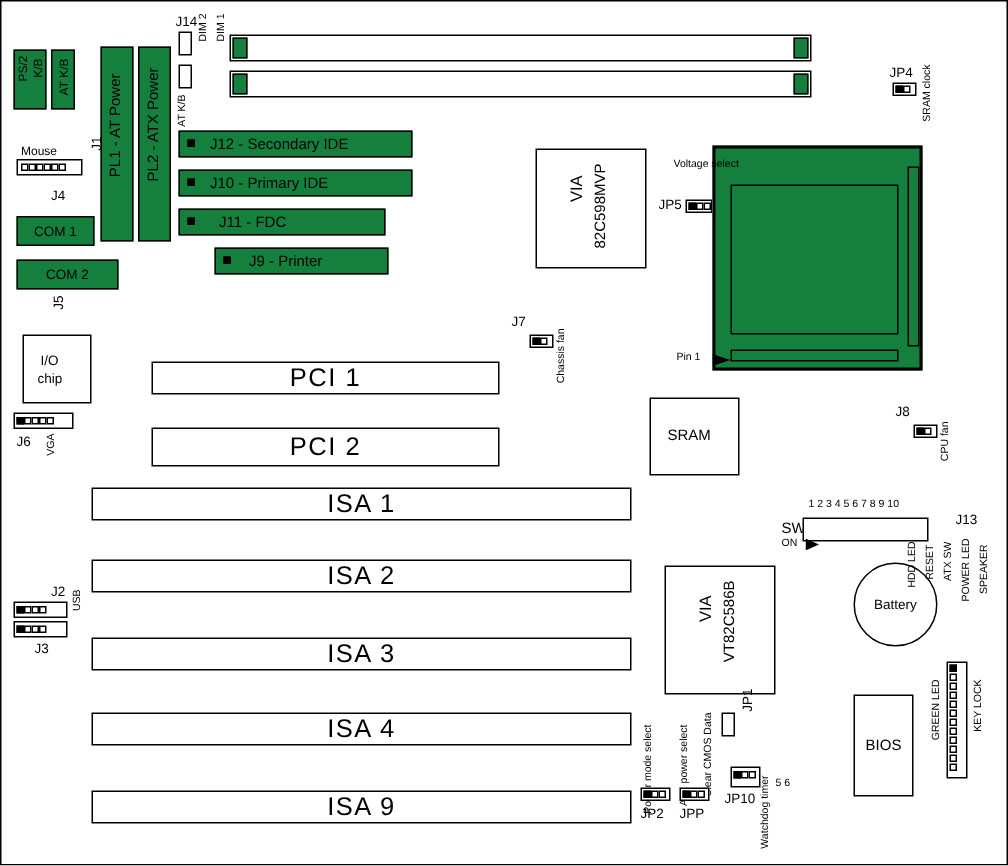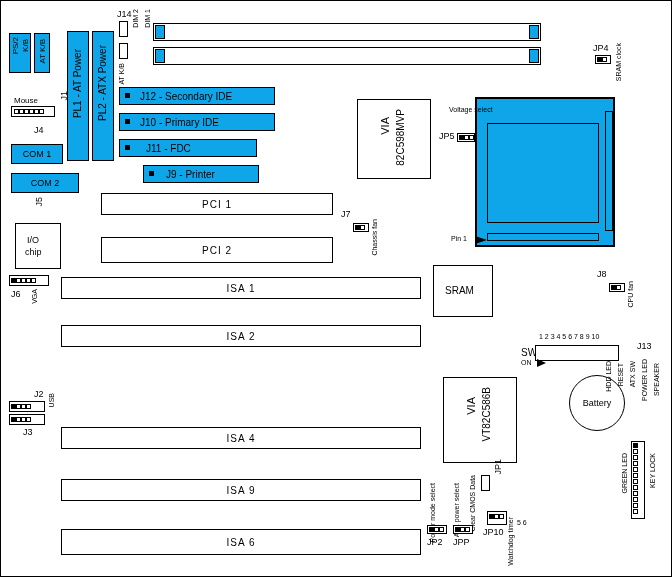--- a/index.html
+++ b/index.html
@@ -1,21 +1,21 @@
 <!DOCTYPE html>
 <html><head>
 <meta charset="utf-8">
 <style>
   html,body{margin:0;padding:0;background:#ffffff;}
   body{font-family:"Liberation Sans", sans-serif;}
   #board{position:relative;width:672px;height:577px;background:#ffffff;box-sizing:border-box;border:1px solid #000;overflow:hidden;}
-  .box{position:absolute;box-sizing:border-box;border:1px solid #000;background:#0ea5e9;}
+  .box{position:absolute;box-sizing:border-box;border:1px solid #000;background:#15803d;}
   .lbl{position:absolute;font-size:9px;color:#000;white-space:nowrap;}
   .ctr{display:flex;align-items:center;justify-content:center;text-align:center;}
-  .slot{position:absolute;box-sizing:border-box;border:1.4px solid #000;background:#fff;display:flex;align-items:center;justify-content:center;font-size:10px;letter-spacing:1px;}
+  .slot{position:absolute;box-sizing:border-box;border:1.4px solid #000;background:#fff;display:flex;align-items:center;justify-content:center;font-size:17px;letter-spacing:1px;margin-top:48px;}
   .chipbox{position:absolute;box-sizing:border-box;border:1.5px solid #000;background:#fff;}
   .vert{writing-mode:vertical-rl;transform:rotate(180deg);}
   .hdr{position:absolute;box-sizing:border-box;border:1px solid #000;background:#fff;}
   .simm{position:absolute;box-sizing:border-box;border:1.4px solid #000;background:#fff;}
   .smallsq{position:absolute;width:5px;height:5px;border:1px solid #000;background:#000;box-sizing:border-box;}
   .tiny{font-size:7px;}
   .t8{font-size:8px;}
   .t9{font-size:9px;}
   .t10{font-size:10px;}
   .t11{font-size:11px;}
@@ -159,20 +159,21 @@
   <div class="lbl t9" style="left:340px;top:208px;">J7</div>
   <div class="hdr" style="left:352px;top:222px;width:16px;height:9px;"></div>
   <div class="connrow" style="left:354px;top:224px;">
     <div class="cpin blk"></div>
       <div class="cpin"></div>
   </div>
   <div class="lbl vert tiny" style="left:370px;top:218px;">Chassis fan</div>
 
   <div class="slot" style="left:60px;top:276px;width:360px;height:22px;">ISA 1</div>
   <div class="slot" style="left:60px;top:324px;width:360px;height:22px;">ISA 2</div>
+  <div class="slot" style="left:60px;top:376px;width:360px;height:22px;">ISA 3</div>
   <div class="slot" style="left:60px;top:426px;width:360px;height:22px;">ISA 4</div>
   <div class="slot" style="left:60px;top:478px;width:360px;height:22px;">ISA 9</div>
   <div class="slot" style="left:60px;top:528px;width:360px;height:26px;">ISA 6</div>
 
   <div class="chipbox" style="left:432px;top:264px;width:60px;height:52px;"></div>
   <div class="lbl t10" style="left:444px;top:284px;">SRAM</div>
 
   <div class="lbl t9" style="left:596px;top:268px;">J8</div>
   <div class="hdr" style="left:608px;top:282px;width:16px;height:9px;"></div>
   <div class="connrow" style="left:610px;top:284px;">
@@ -188,20 +189,21 @@
   <svg style="position:absolute;left:536px;top:358px;" width="10" height="8">
     <polygon points="0,0 9,4 0,8" fill="#000"></polygon>
   </svg>
 
   <div class="chipbox" style="left:442px;top:376px;width:74px;height:86px;"></div>
   <div class="lbl vert t11" style="left:464px;top:396px;">VIA</div>
   <div class="lbl vert t10" style="left:480px;top:386px;">VT82C586B</div>
 
   <div class="circ" style="left:568px;top:374px;width:56px;height:56px;">Battery</div>
 
+  <div class="chipbox ctr" style="left:568px;top:462px;width:40px;height:68px;display:flex;align-items:center;justify-content:center;font-size:10px;">BIOS</div>
 
   <div class="lbl vert t9" style="left:492px;top:458px;">JP1</div>
   <div class="hdr" style="left:480px;top:474px;width:9px;height:16px;"></div>
   <div class="lbl vert tiny" style="left:468px;top:474px;">Clear CMOS Data</div>
 
   <div class="lbl vert tiny" style="left:428px;top:482px;">Power mode select</div>
   <div class="lbl vert tiny" style="left:452px;top:482px;">ATX power select</div>
   <div class="hdr" style="left:426px;top:524px;width:20px;height:9px;"></div>
   <div class="connrow" style="left:428px;top:526px;">
     <div class="cpin blk"></div>

